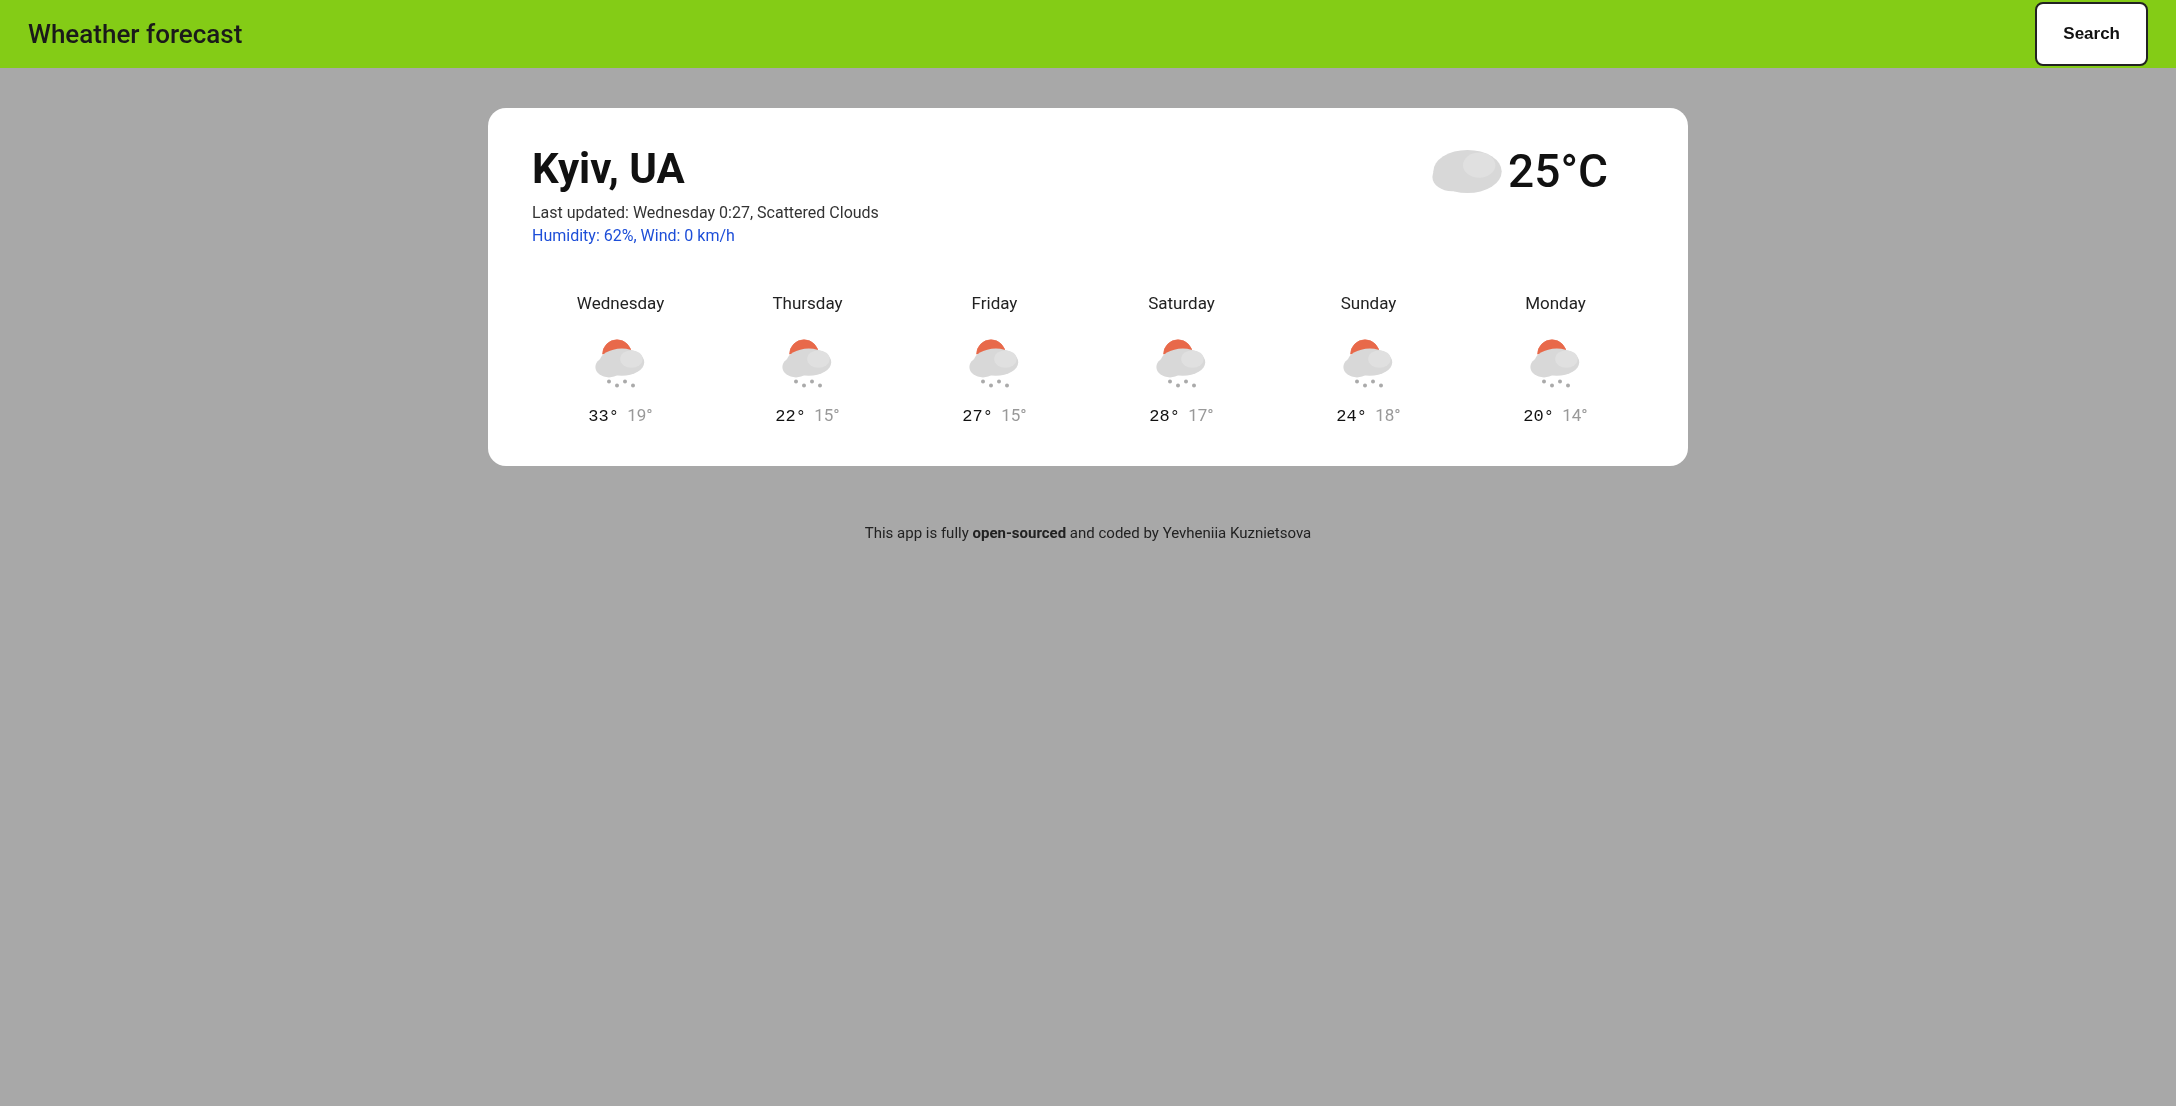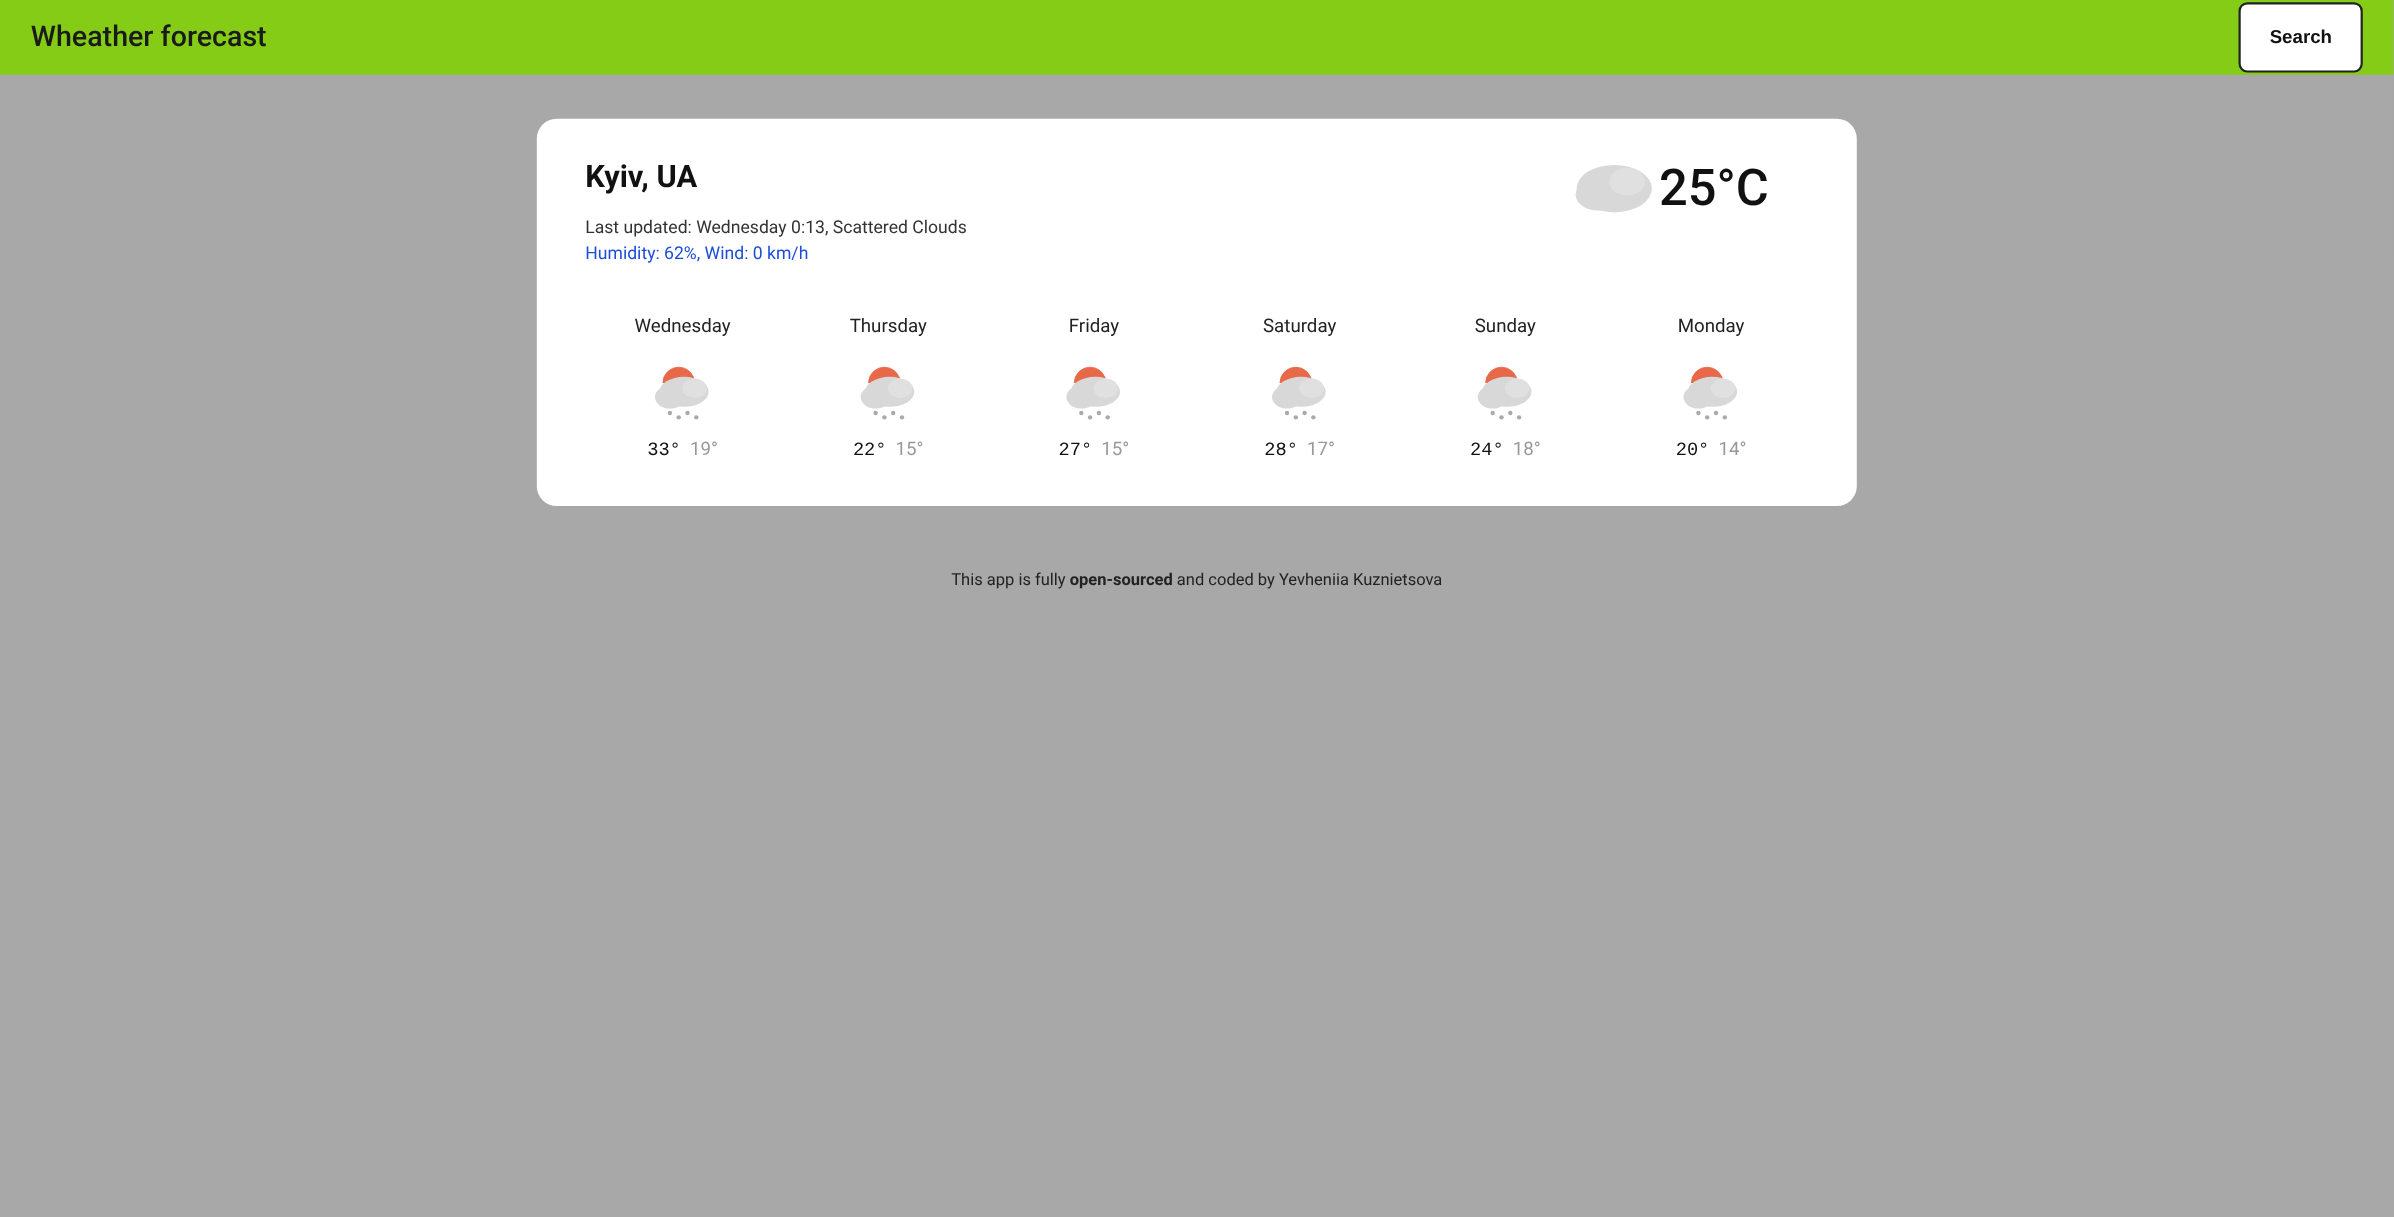--- a/index.html
+++ b/index.html
@@ -69,24 +69,24 @@
     .weather-card {
       background: white;
       border-radius: 18px;
       padding: 36px 44px 40px 44px;
       width: 1200px;
       max-width: 100%;
       position: relative;
     }
 
     .city-name {
-      font-size: 28px;
+      font-size: 42px;
       font-weight: 700;
       color: #111;
-      margin-bottom: 20px;
+      margin-bottom: 10px;
     }
 
     .last-updated {
       font-size: 16px;
       color: #333;
       margin-bottom: 4px;
     }
 
     .humidity-wind {
       font-size: 16px;
@@ -180,21 +180,21 @@
   <span class="app-title">Wheather forecast</span>
   <div class="search-area">
     <button class="search-button">Search</button>
   </div>
 </div>
 
 <div class="main-content">
   <div class="weather-card">
 
     <div class="city-name">Kyiv, UA</div>
-    <div class="last-updated">Last updated: Wednesday 0:13, Scattered Clouds</div>
+    <div class="last-updated">Last updated: Wednesday 0:27, Scattered Clouds</div>
     <div class="humidity-wind">Humidity: 62%, Wind: 0 km/h</div>
 
     <div class="current-weather">
 
       <svg class="current-cloud-icon" viewBox="0 0 100 70" xmlns="http://www.w3.org/2000/svg">
         <ellipse cx="55" cy="40" rx="38" ry="24" fill="#d8d8d8"></ellipse>
         <ellipse cx="38" cy="46" rx="22" ry="16" fill="#d8d8d8"></ellipse>
         <ellipse cx="68" cy="33" rx="18" ry="14" fill="#e0e0e0"></ellipse>
       </svg>
       <span class="current-temp">25°C</span>

